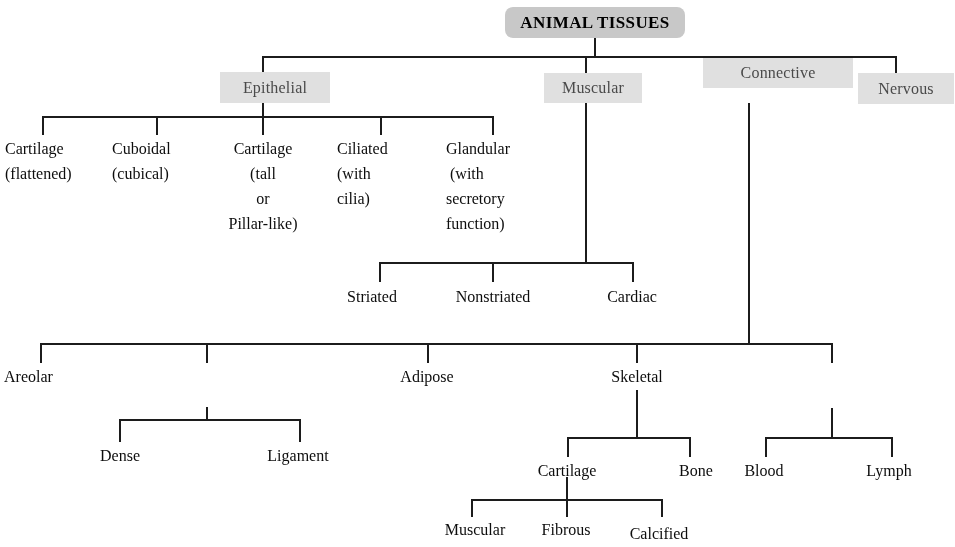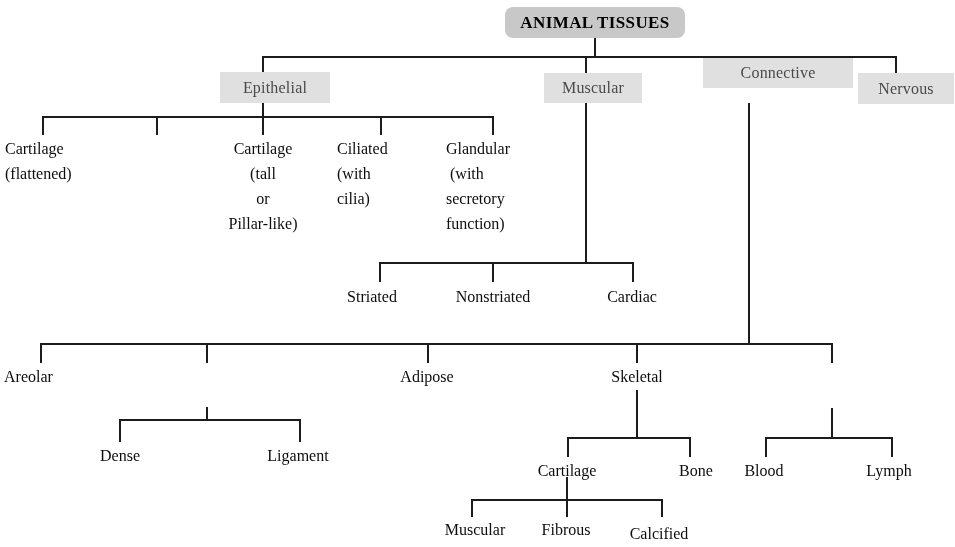--- a/index.html
+++ b/index.html
@@ -61,20 +61,22 @@
   <i class="v" style="left:262px;top:103px;height:15px"></i>
   <i class="h" style="left:42px;top:116px;width:452px"></i>
   <i class="v" style="left:42px;top:118px;height:17px"></i>
   <i class="v" style="left:156px;top:118px;height:17px"></i>
   <i class="v" style="left:262px;top:118px;height:17px"></i>
   <i class="v" style="left:380px;top:118px;height:17px"></i>
   <i class="v" style="left:492px;top:118px;height:17px"></i>
 
   <div class="lbl" style="left:5px;top:136px">Cartilage
 (flattened)</div>
+  <div class="lbl" style="left:112px;top:136px">Cuboidal
+(cubical)</div>
   <div class="lbl c" style="left:263px;top:136px">Cartilage
 (tall
 or
 Pillar-like)</div>
   <div class="lbl" style="left:337px;top:136px">Ciliated
 (with
 cilia)</div>
   <div class="lbl" style="left:446px;top:136px">Glandular
  (with
 secretory

